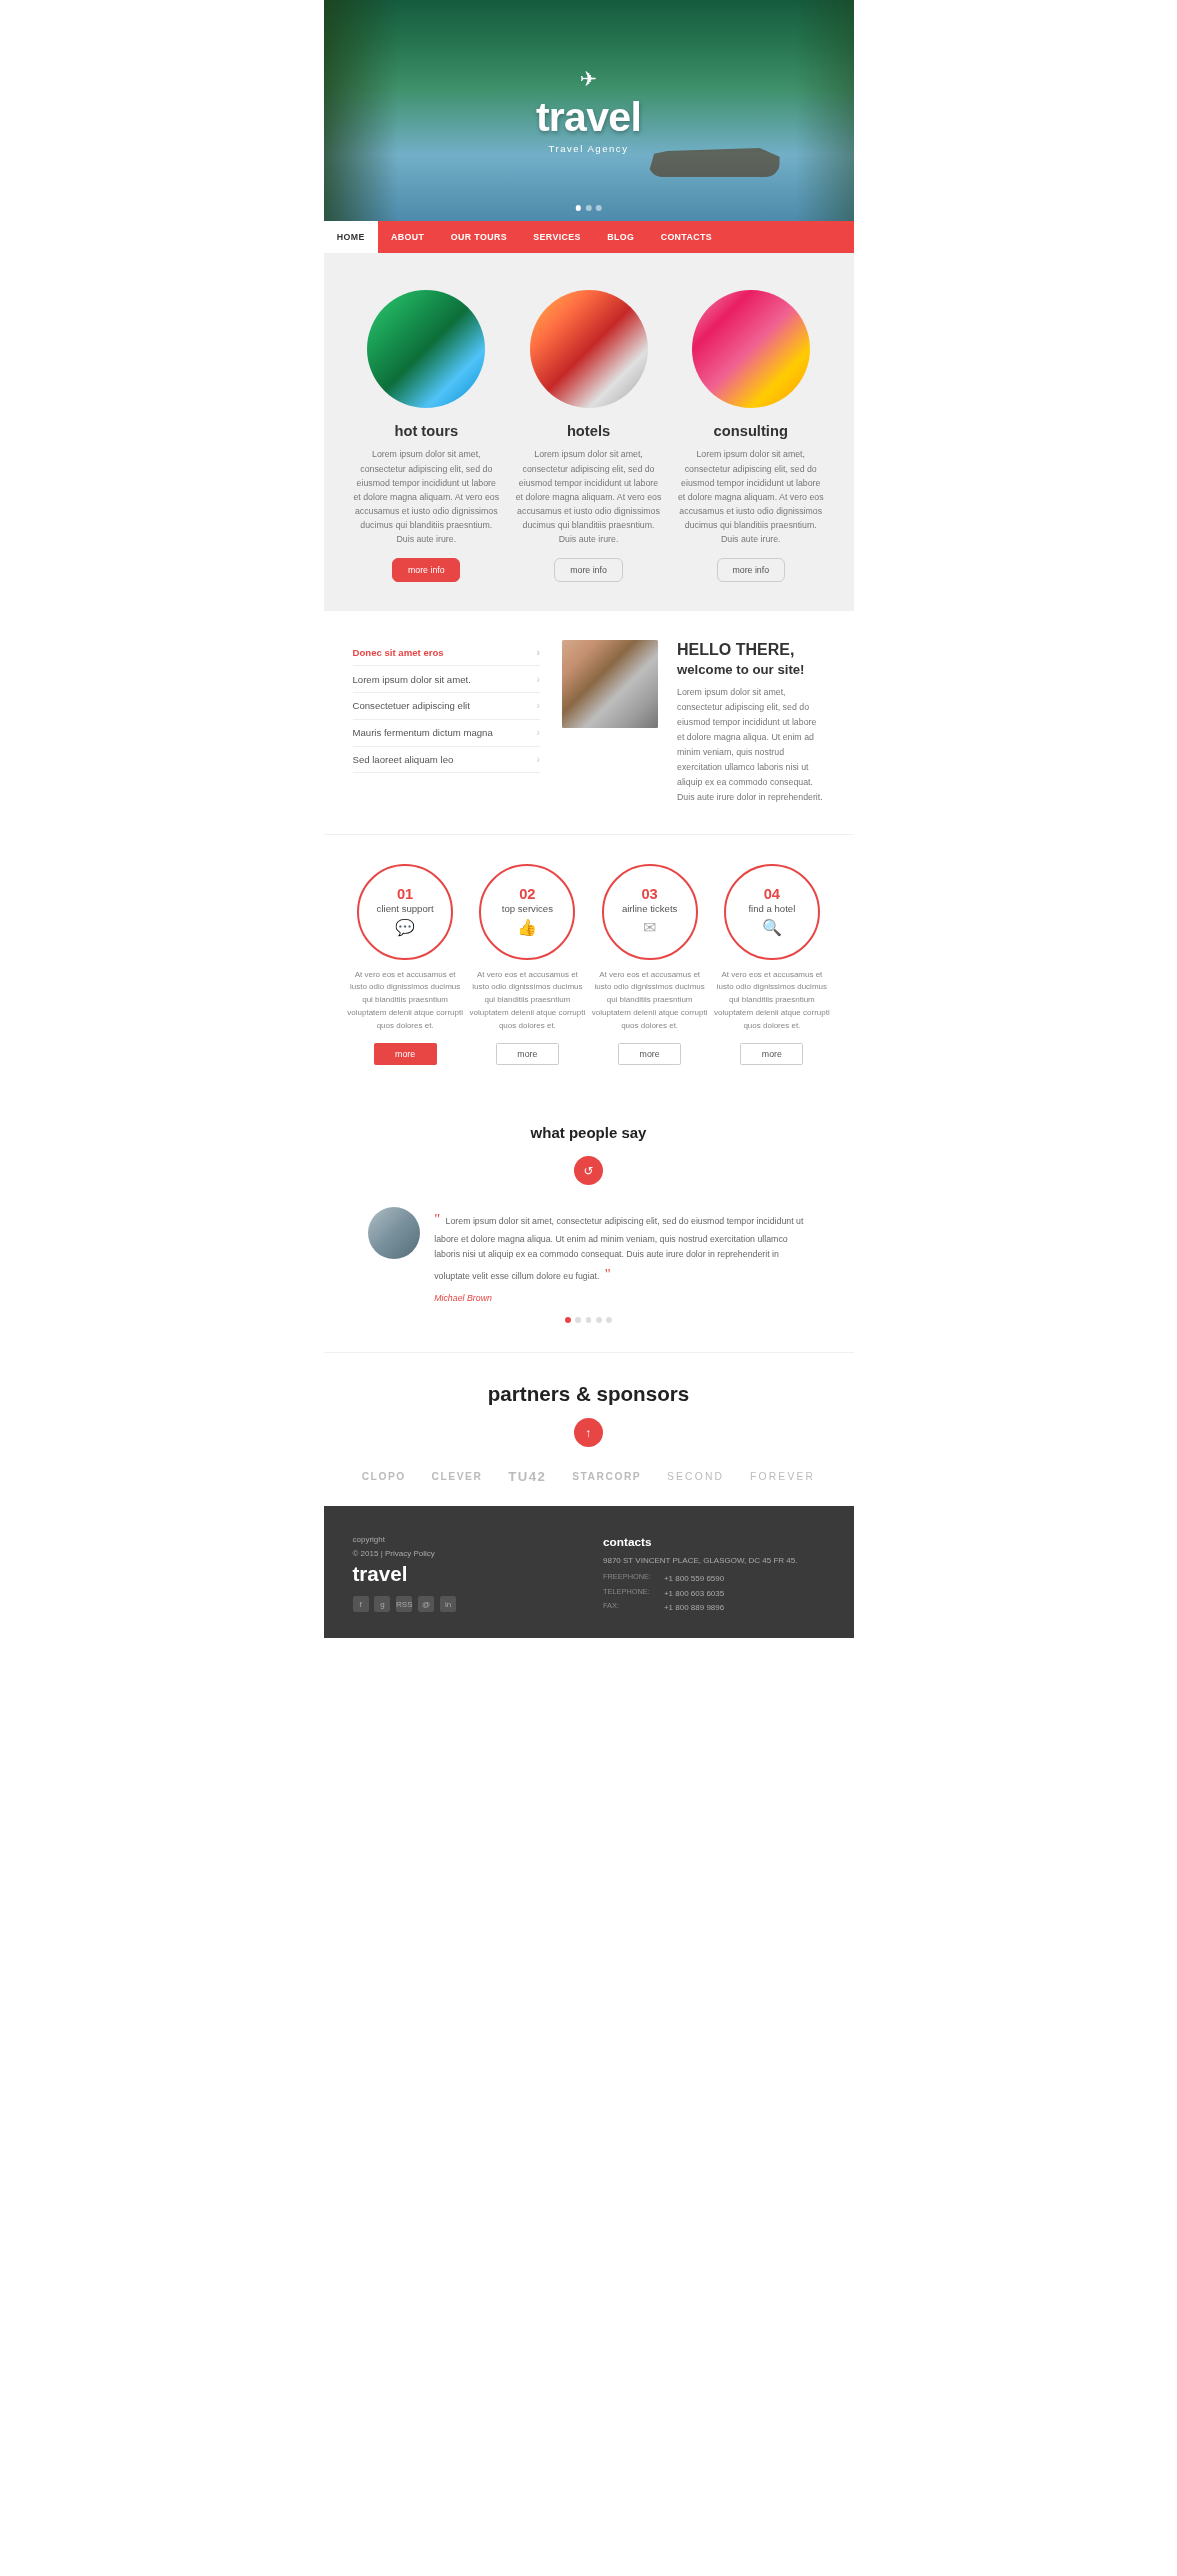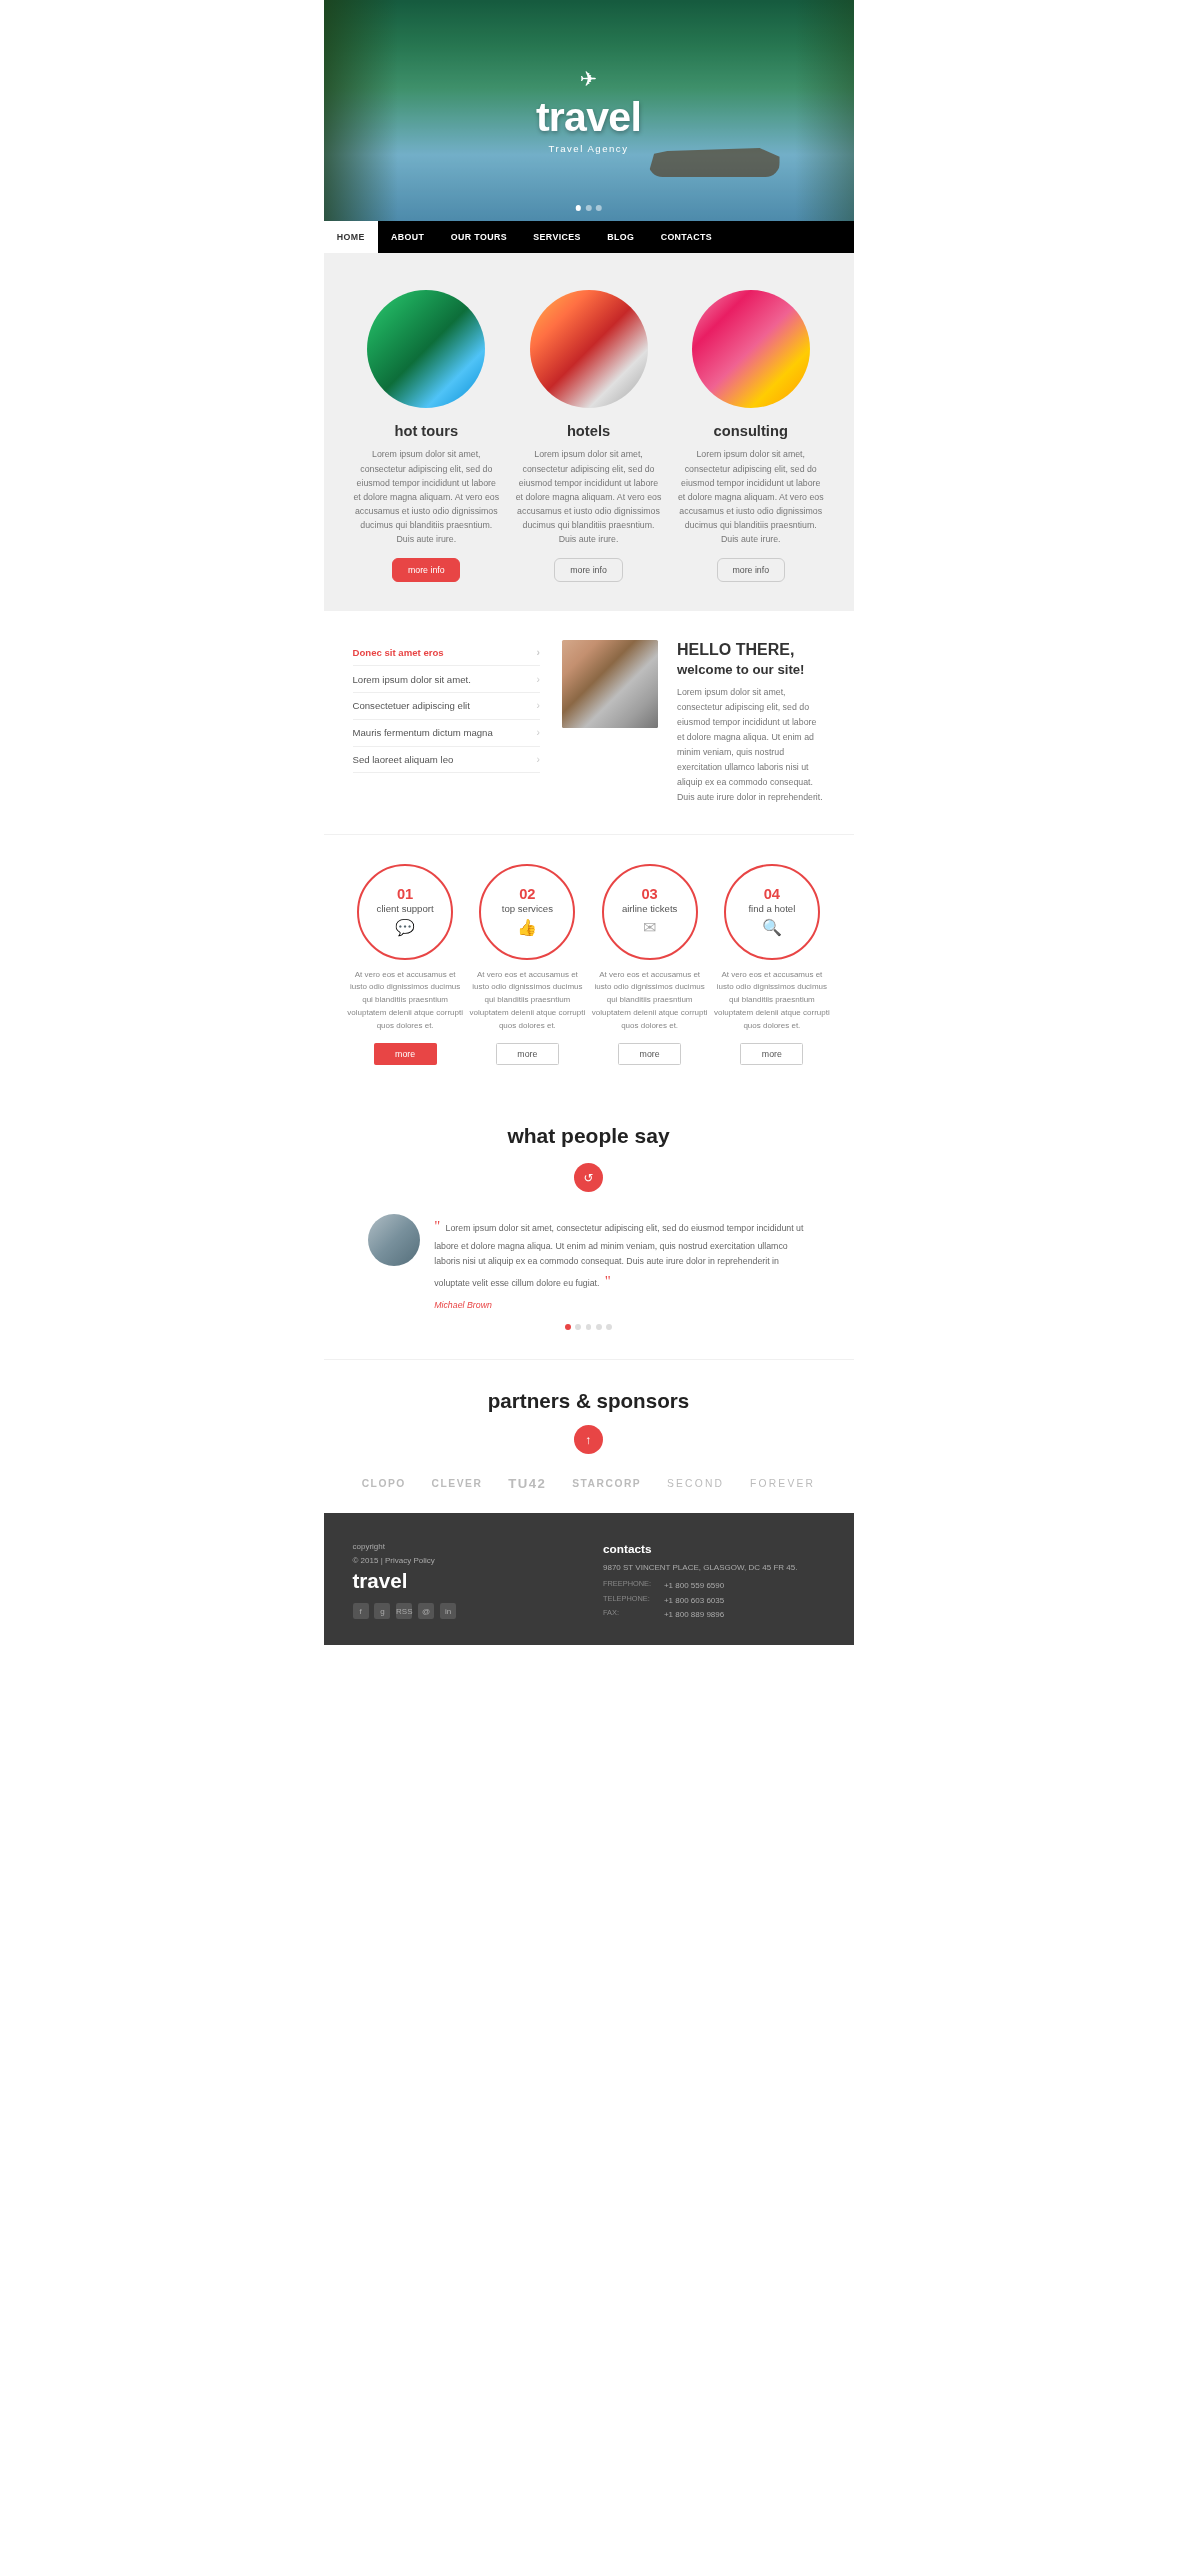--- a/index.html
+++ b/index.html
@@ -63,21 +63,21 @@
       right: 74px;
       width: 132px;
       height: 29px;
       background: rgba(80,50,20,0.6);
       border-radius: 0 0 14.7px 14.7px;
       clip-path: polygon(0% 100%, 5% 20%, 15% 10%, 85% 0%, 100% 30%, 100% 100%);
     }
 
     
     nav {
-      background: #000000;
+      background: #ef4444;
       display: flex;
       align-items: flex-start;
       height: 32px;
     }
     .nav-item {
       padding: 0 13.2px;
       height: 32px;
       display: flex;
       align-items: center;
       color: #fff;
@@ -253,21 +253,21 @@
       color: #fff;
     }
 
     
     .testimonials {
       background: #fff;
       padding: 37px 44px 29px;
       text-align: center;
     }
     .section-title {
-      font-size: 21px;
+      font-size: 15px;
       font-weight: 700;
       color: #222;
       margin-bottom: 14.7px;
     }
     .section-divider {
       width: 29px;
       height: 29px;
       border-radius: 50%;
       background: #e84545;
       display: flex;

